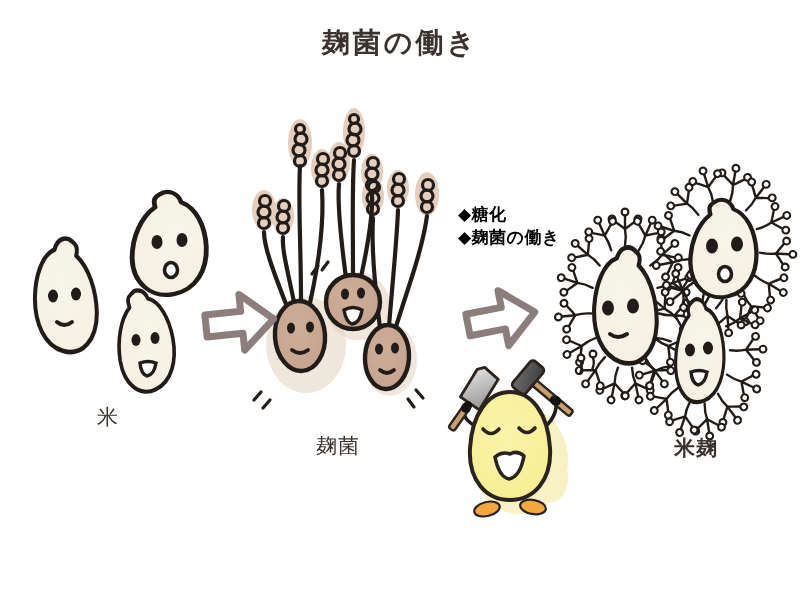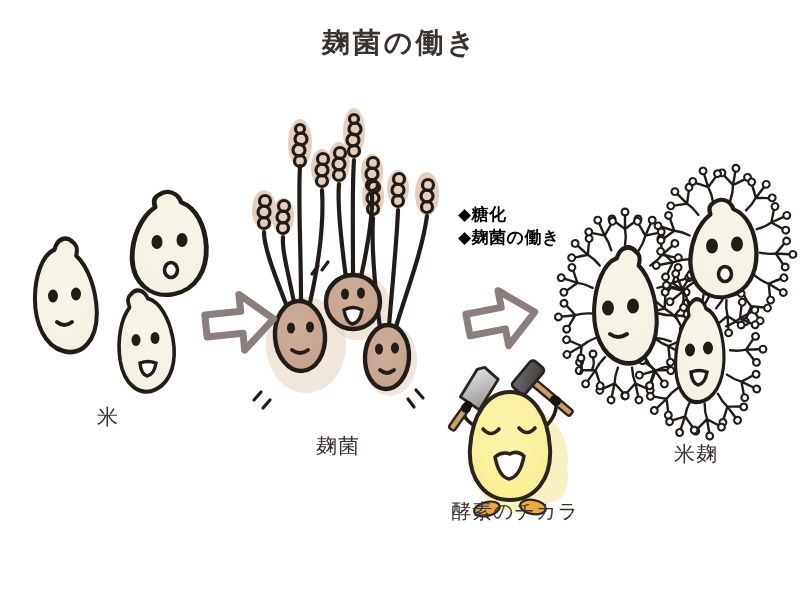--- a/index.html
+++ b/index.html
@@ -8,21 +8,21 @@
     background:var(--background,#ffffff);
     font-family:"DejaVu Sans","Liberation Sans",sans-serif;
     color:var(--text,#3a322e);
   }
   .art{position:absolute;left:0;top:0;}
   .label{position:absolute;white-space:nowrap;}
   .title{left:50%;transform:translateX(-50%);top:24px;font-size:28px;letter-spacing:3px;font-weight:600;}
   .starch{left:62px;top:136px;font-size:19px;letter-spacing:1.5px;font-weight:500;}
   .rice{left:97px;top:403px;font-size:21px;font-weight:500;}
   .koji{left:316px;top:408px;font-size:21px;letter-spacing:1px;font-weight:500;margin-top:24px;}
-  .ricekoji{left:674px;top:434px;font-size:21px;letter-spacing:1px;font-weight:400;margin-top:6px;}
+  .ricekoji{left:674px;top:434px;font-size:21px;letter-spacing:1px;font-weight:700;}
   .enzyme{left:451px;top:498px;font-size:20px;letter-spacing:1px;font-weight:500;}
   .effects{left:458px;top:203px;font-size:17px;line-height:23px;font-weight:600;letter-spacing:0.5px;color:#000000;}
 </style>
 </head>
 <body>
 
 <div class="stage">
 
 <svg class="art" width="800" height="600" viewBox="0 0 800 600">
   <defs>
@@ -261,19 +261,18 @@
       <path d="M519,428 Q527,437 535,428"></path>
       <path d="M495,457 Q502,451 510,454 Q517,450 524,456 Q520,477 509,479 Q499,477 495,457 Z" fill="#fff" stroke-linejoin="round"></path>
     </g>
   </g>
 </svg>
 
 <div class="label title">麹菌の働き</div>
 <div class="label rice">米</div>
 <div class="label koji">麹菌</div>
 <div class="label ricekoji">米麹</div>
-<div class="label enzyme">酵素のチカラ</div>
 <div class="label effects">
   <div>◆糖化</div>
   <div>◆麹菌の働き</div>
 </div>
 
 </div>
 
 </body></html>

